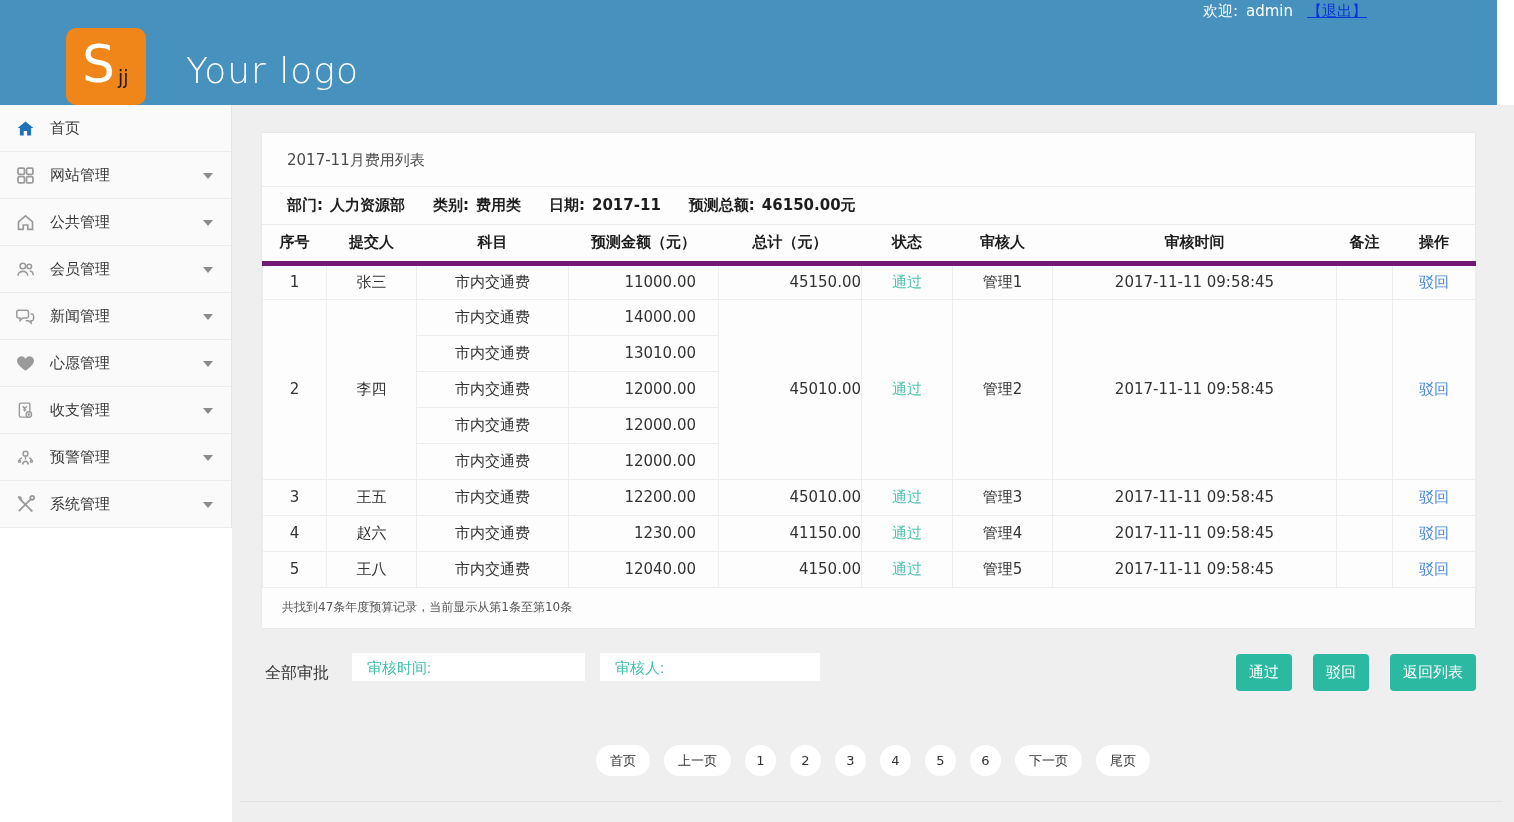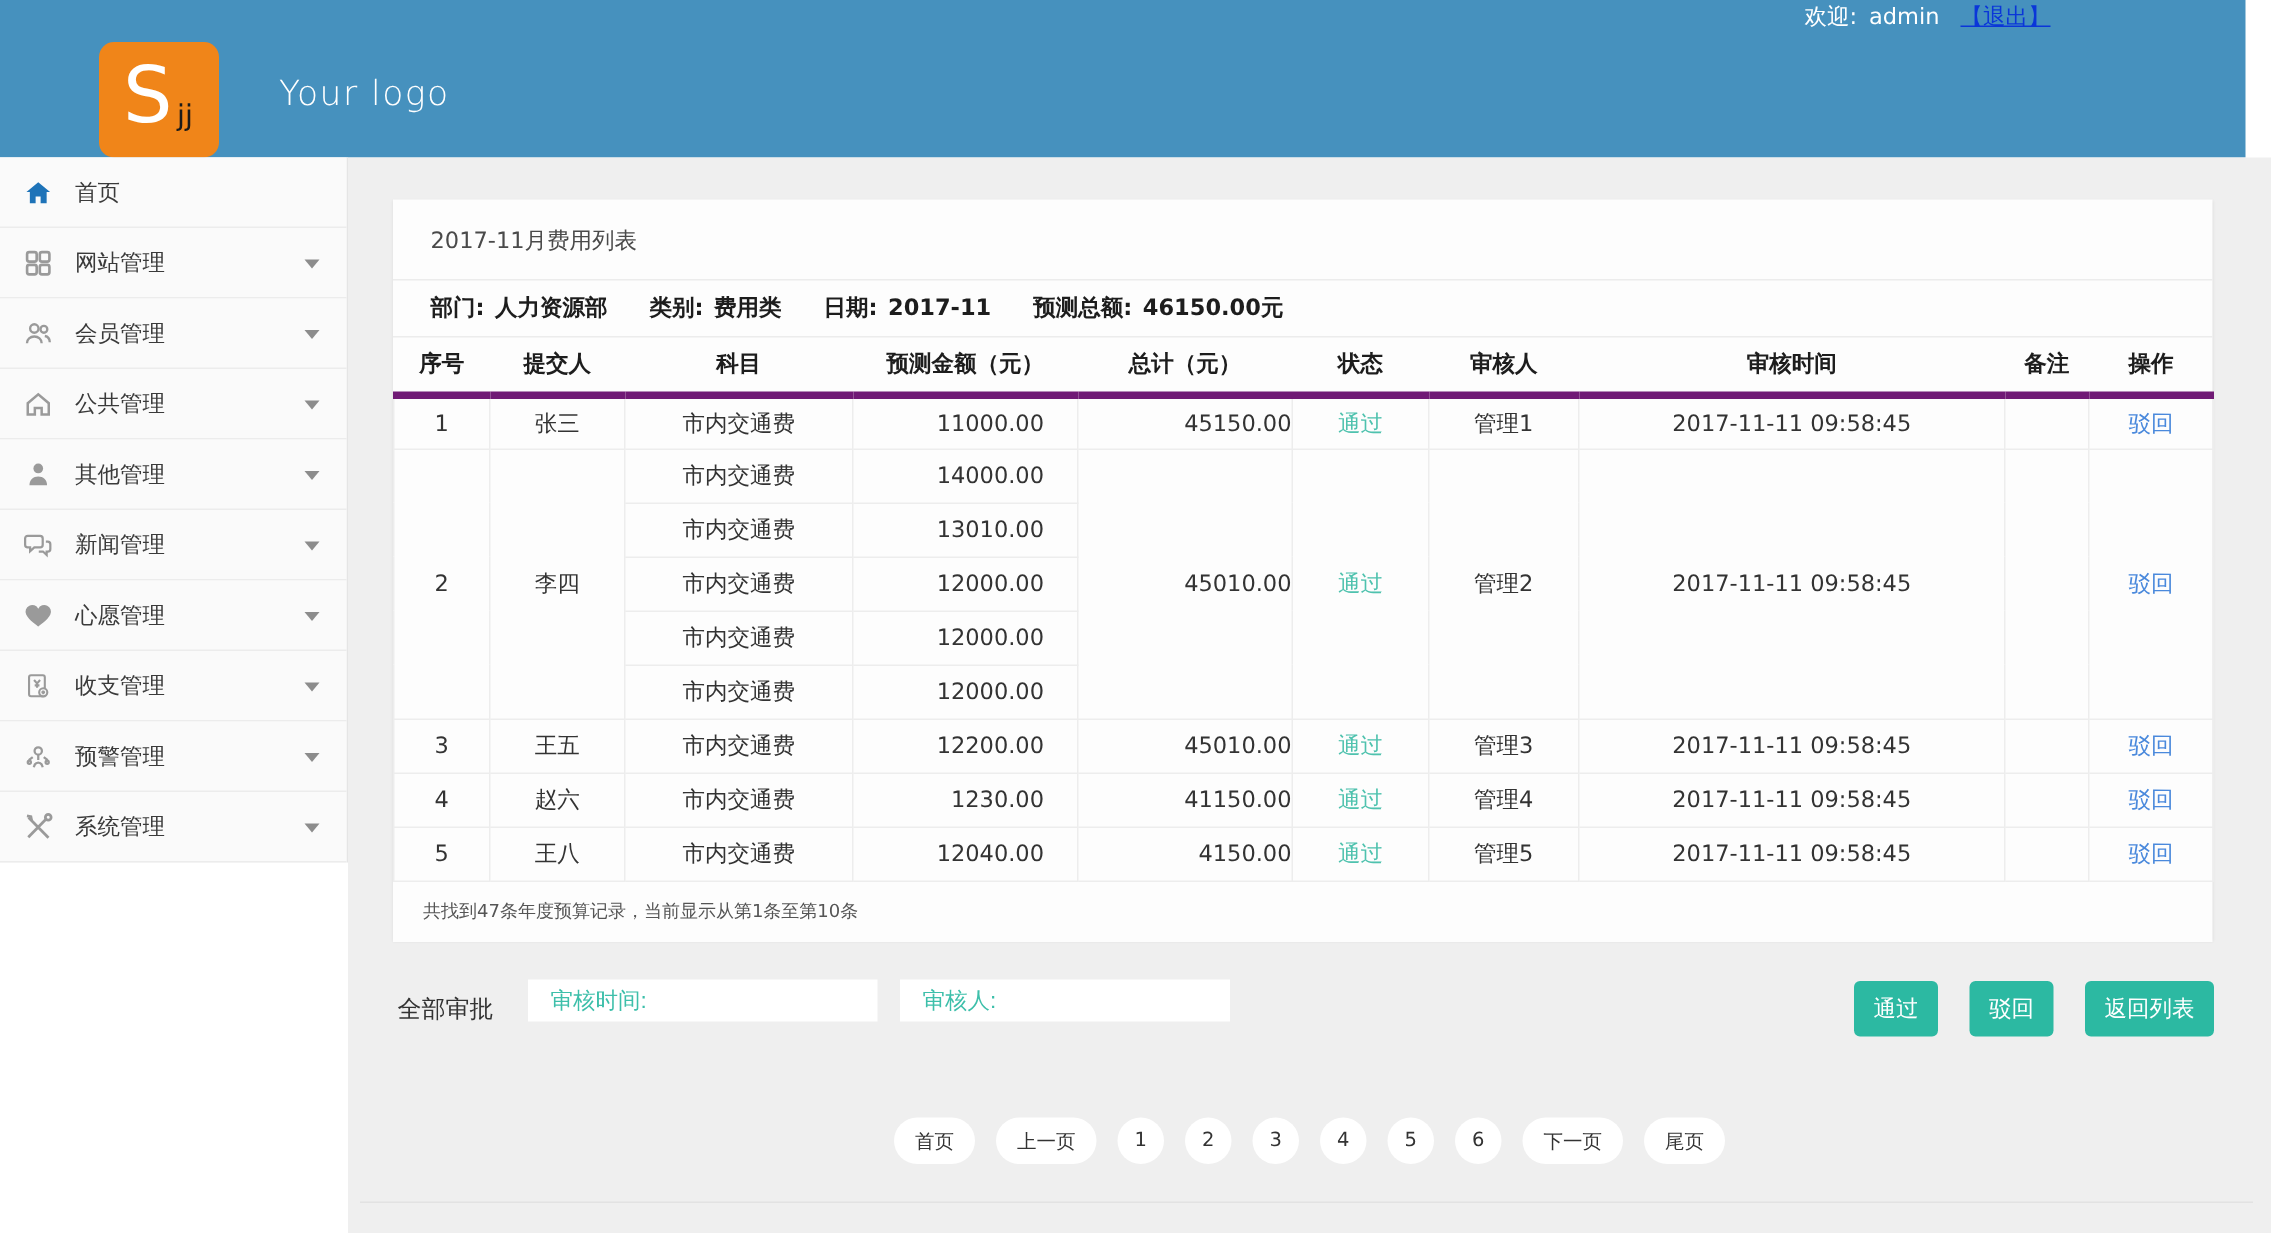--- a/index.html
+++ b/index.html
@@ -9,21 +9,21 @@
 
   
   .topbar { position:absolute; top:0; left:0; width:1497px; height:105px; background:#4691be; }
   .welcome { position:absolute; top:2px; right:130px; font-size:15px; color:#ffffff; }
   .welcome .uname { margin-left:8px; }
   .logout { color:#0a36d9; text-decoration:underline; margin-left:14px; cursor:pointer; }
   .logo-badge { position:absolute; left:66px; top:28px; width:80px; height:77px;
     background:#f08519; border-radius:10px; color:#fff; }
   .logo-badge .big-s { position:absolute; left:16px; top:6px; font-size:52px; font-weight:400; color:#fff; }
   .logo-badge .sub-jj { position:absolute; left:52px; top:38px; font-size:19px; color:#1a1a1a; }
-  .logo-text { position:absolute; left:186px; top:50px; font-size:23px; font-weight:300;
+  .logo-text { position:absolute; left:186px; top:50px; font-size:36px; font-weight:300;
     letter-spacing:1px; color:#ffffff; }
 
   
   .sidebar { position:absolute; top:105px; left:0; width:232px; background:#fafafa;
     border-right:1px solid #e5e5e5; }
   .side-item { height:47px; display:flex; align-items:center; padding-left:14px;
     border-bottom:1px solid #ececec; position:relative; cursor:pointer; background:#fafafa; }
   .side-item .s-icon { width:22px; height:22px; margin-right:14px; display:flex;
     align-items:center; justify-content:center; }
   .side-item .s-icon svg { width:21px; height:21px; }
@@ -107,47 +107,37 @@
           <rect x="13.2" y="3.5" width="7.3" height="7.3" rx="1.6"></rect>
           <rect x="3.5" y="13.2" width="7.3" height="7.3" rx="1.6"></rect>
           <rect x="13.2" y="13.2" width="7.3" height="7.3" rx="1.6"></rect>
         </svg>
       </span>
       <span class="s-label">网站管理</span>
       <span class="s-arrow"></span>
     </div>
     <div class="side-item">
       <span class="s-icon" style="color: rgb(154, 154, 154);">
+        <svg viewBox="0 0 24 24" fill="none" stroke="currentColor" stroke-width="1.9">
+          <path d="M4 11.2 12 4.4l8 6.8v8.6h-5.4v-4.9h-5.2v4.9H4z"></path>
+        </svg>
+      </span>
+      <span class="s-label">公共管理</span>
+      <span class="s-arrow"></span>
+    </div>
+    <div class="side-item">
+      <span class="s-icon" style="color: rgb(154, 154, 154);">
         <svg viewBox="0 0 24 24" fill="none" stroke="currentColor" stroke-width="1.8">
           <circle cx="9" cy="8" r="3.2"></circle>
           <path d="M3.4 19.2c0-3.1 2.5-5.1 5.6-5.1s5.6 2 5.6 5.1"></path>
           <circle cx="16.3" cy="8.6" r="2.6"></circle>
           <path d="M17 13.7c2.3.4 3.8 2.2 3.8 4.8"></path>
         </svg>
       </span>
       <span class="s-label">会员管理</span>
-      <span class="s-arrow"></span>
-    </div>
-    <div class="side-item">
-      <span class="s-icon" style="color: rgb(154, 154, 154);">
-        <svg viewBox="0 0 24 24" fill="none" stroke="currentColor" stroke-width="1.9">
-          <path d="M4 11.2 12 4.4l8 6.8v8.6h-5.4v-4.9h-5.2v4.9H4z"></path>
-        </svg>
-      </span>
-      <span class="s-label">公共管理</span>
-      <span class="s-arrow"></span>
-    </div>
-    <div class="side-item">
-      <span class="s-icon" style="color: rgb(154, 154, 154);">
-        <svg viewBox="0 0 24 24">
-          <circle cx="12" cy="7.2" r="3.7" fill="currentColor"></circle>
-          <path d="M5.3 20c0-4.1 3-6.6 6.7-6.6s6.7 2.5 6.7 6.6z" fill="currentColor"></path>
-        </svg>
-      </span>
-      <span class="s-label">其他管理</span>
       <span class="s-arrow"></span>
     </div>
     <div class="side-item">
       <span class="s-icon" style="color: rgb(154, 154, 154);">
         <svg viewBox="0 0 24 24" fill="none" stroke="currentColor" stroke-width="1.7">
           <path d="M4 4.8h9.4a2 2 0 0 1 2 2v4.8a2 2 0 0 1-2 2H9l-3.2 3v-3H4a2 2 0 0 1-2-2V6.8a2 2 0 0 1 2-2z"></path>
           <path d="M17.8 9.2h1.4a2 2 0 0 1 2 2v3.6a2 2 0 0 1-2 2h-.8v2.6l-2.8-2.6h-3.2"></path>
         </svg>
       </span>
       <span class="s-label">新闻管理</span>

